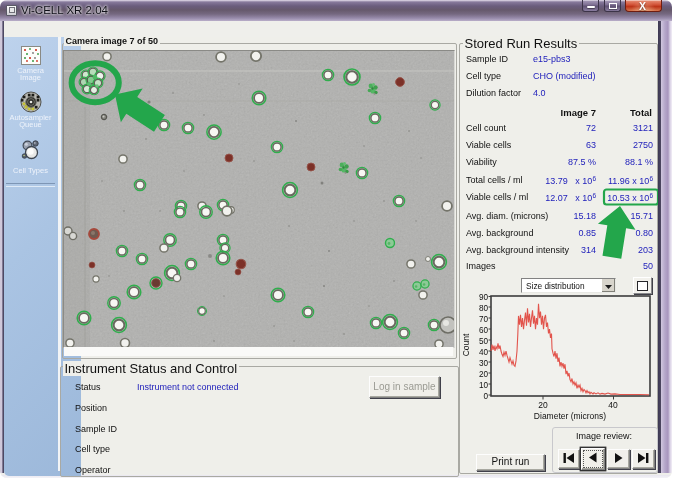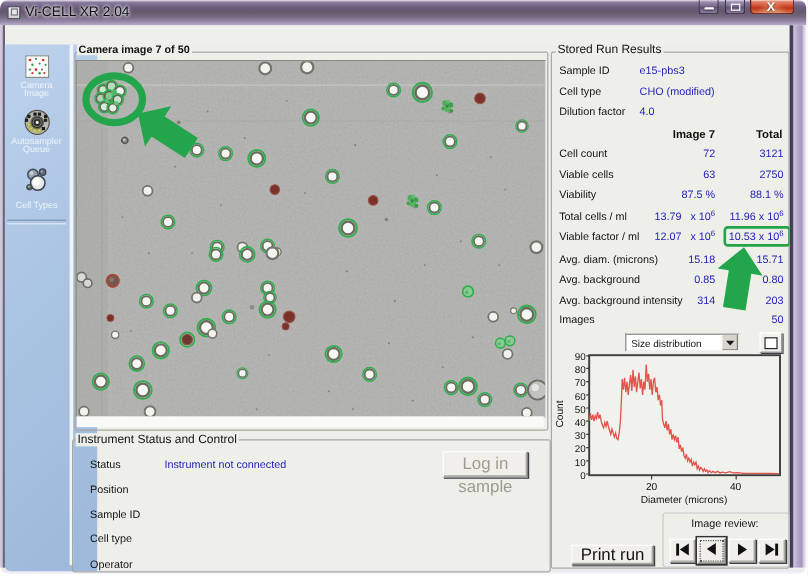--- a/index.html
+++ b/index.html
@@ -33,26 +33,26 @@
 .mi u{text-decoration:underline;}
 
 #client{position:absolute;left:4px;top:36.5px;width:654px;height:434.5px;background:#efefea;}
 
 #sidebar{position:absolute;left:0px;top:0px;width:77px;height:439.5px;background:linear-gradient(135deg,#bdd2ec 0%,#aac4e3 45%,#9cb8da 100%);border-radius:0 0 0 5px;}
 #sidebar .sep{position:absolute;left:2px;top:146.5px;width:49px;height:2px;border-top:1px solid #7e96b5;border-bottom:1px solid #dfeaf6;}
 #sidebar-gap{position:absolute;left:53.5px;top:0px;width:3px;height:434.5px;background:#f2f4f6;}
 .sblabel{position:absolute;width:53px;text-align:center;color:#eef3fb;font-size:7.5px;line-height:7.5px;}
 
 .gbox{position:absolute;border:1px solid #a9a9a3;border-radius:2px;}
-.glabel{position:absolute;background:#efefea;padding:0 1.5px;font-size:10px;color:#111;white-space:nowrap;}
+.glabel{position:absolute;background:#efefea;padding:0 1.5px;font-size:13px;color:#111;white-space:nowrap;}
 
 .irow{position:absolute;font-size:9px;color:#111;}
 .blue{color:#2222bb;}
 button,.btn{font-family:"Liberation Sans",sans-serif;}
-.btn{position:absolute;background:#f0efea;border:1px solid #808080;border-top-color:#fdfdfd;border-left-color:#fdfdfd;box-shadow:inset -1px -1px 0 #a8a8a0,1px 1px 0 #40404a;font-size:14px;color:#111;text-align:center;}
+.btn{position:absolute;background:#f0efea;border:1px solid #808080;border-top-color:#fdfdfd;border-left-color:#fdfdfd;box-shadow:inset -1px -1px 0 #a8a8a0,1px 1px 0 #40404a;font-size:10px;color:#111;text-align:center;}
 .btn.dis{color:#9b9b93;}
 
 .rrow{position:absolute;font-size:9px;color:#111;}
 .rv1{position:absolute;text-align:right;font-size:9px;color:#2222bb;left:462px;width:130px;}
 .rv2{position:absolute;text-align:right;font-size:9px;color:#2222bb;left:519px;width:130px;}
 .sup{font-size:6.5px;vertical-align:3px;}
 .hdr{position:absolute;text-align:right;font-weight:bold;font-size:9.5px;color:#111;}
 .rrow.blue,.irow.blue{color:#2222bb;}
 </style></head>
 <body>
@@ -370,21 +370,21 @@
         <div class="rv2" style="top:86.5px;">3121</div>
       <div class="rrow" style="left:462px;top:103.5px;">Viable cells</div>
         <div class="rv1" style="top:103.5px;">63</div>
         <div class="rv2" style="top:103.5px;">2750</div>
       <div class="rrow" style="left:462px;top:120.5px;">Viability</div>
         <div class="rv1" style="top:120.5px;">87.5 %</div>
         <div class="rv2" style="top:120.5px;">88.1 %</div>
       <div class="rrow" style="left:462px;top:138.5px;">Total cells / ml</div>
         <div class="rv1" style="top:138.5px;">13.79&nbsp;&nbsp;&nbsp;x 10<span class="sup">6</span></div>
         <div class="rv2" style="top:138.5px;">11.96&nbsp;x 10<span class="sup">6</span></div>
-      <div class="rrow" style="left:462px;top:155.5px;">Viable factor / ml</div>
+      <div class="rrow" style="left:462px;top:155.5px;">Viable cells / ml</div>
         <div class="rv1" style="top:155.5px;">12.07&nbsp;&nbsp;&nbsp;x 10<span class="sup">6</span></div>
         <div class="rv2" style="top:155.5px;">10.53&nbsp;x 10<span class="sup">6</span></div>
       <div class="rrow" style="left:462px;top:174.5px;">Avg. diam. (microns)</div>
         <div class="rv1" style="top:174.5px;">15.18</div>
         <div class="rv2" style="top:174.5px;">15.71</div>
       <div class="rrow" style="left:462px;top:191.5px;">Avg. background</div>
         <div class="rv1" style="top:191.5px;">0.85</div>
         <div class="rv2" style="top:191.5px;">0.80</div>
       <div class="rrow" style="left:462px;top:208.5px;">Avg. background intensity</div>
         <div class="rv1" style="top:208.5px;">314</div>

